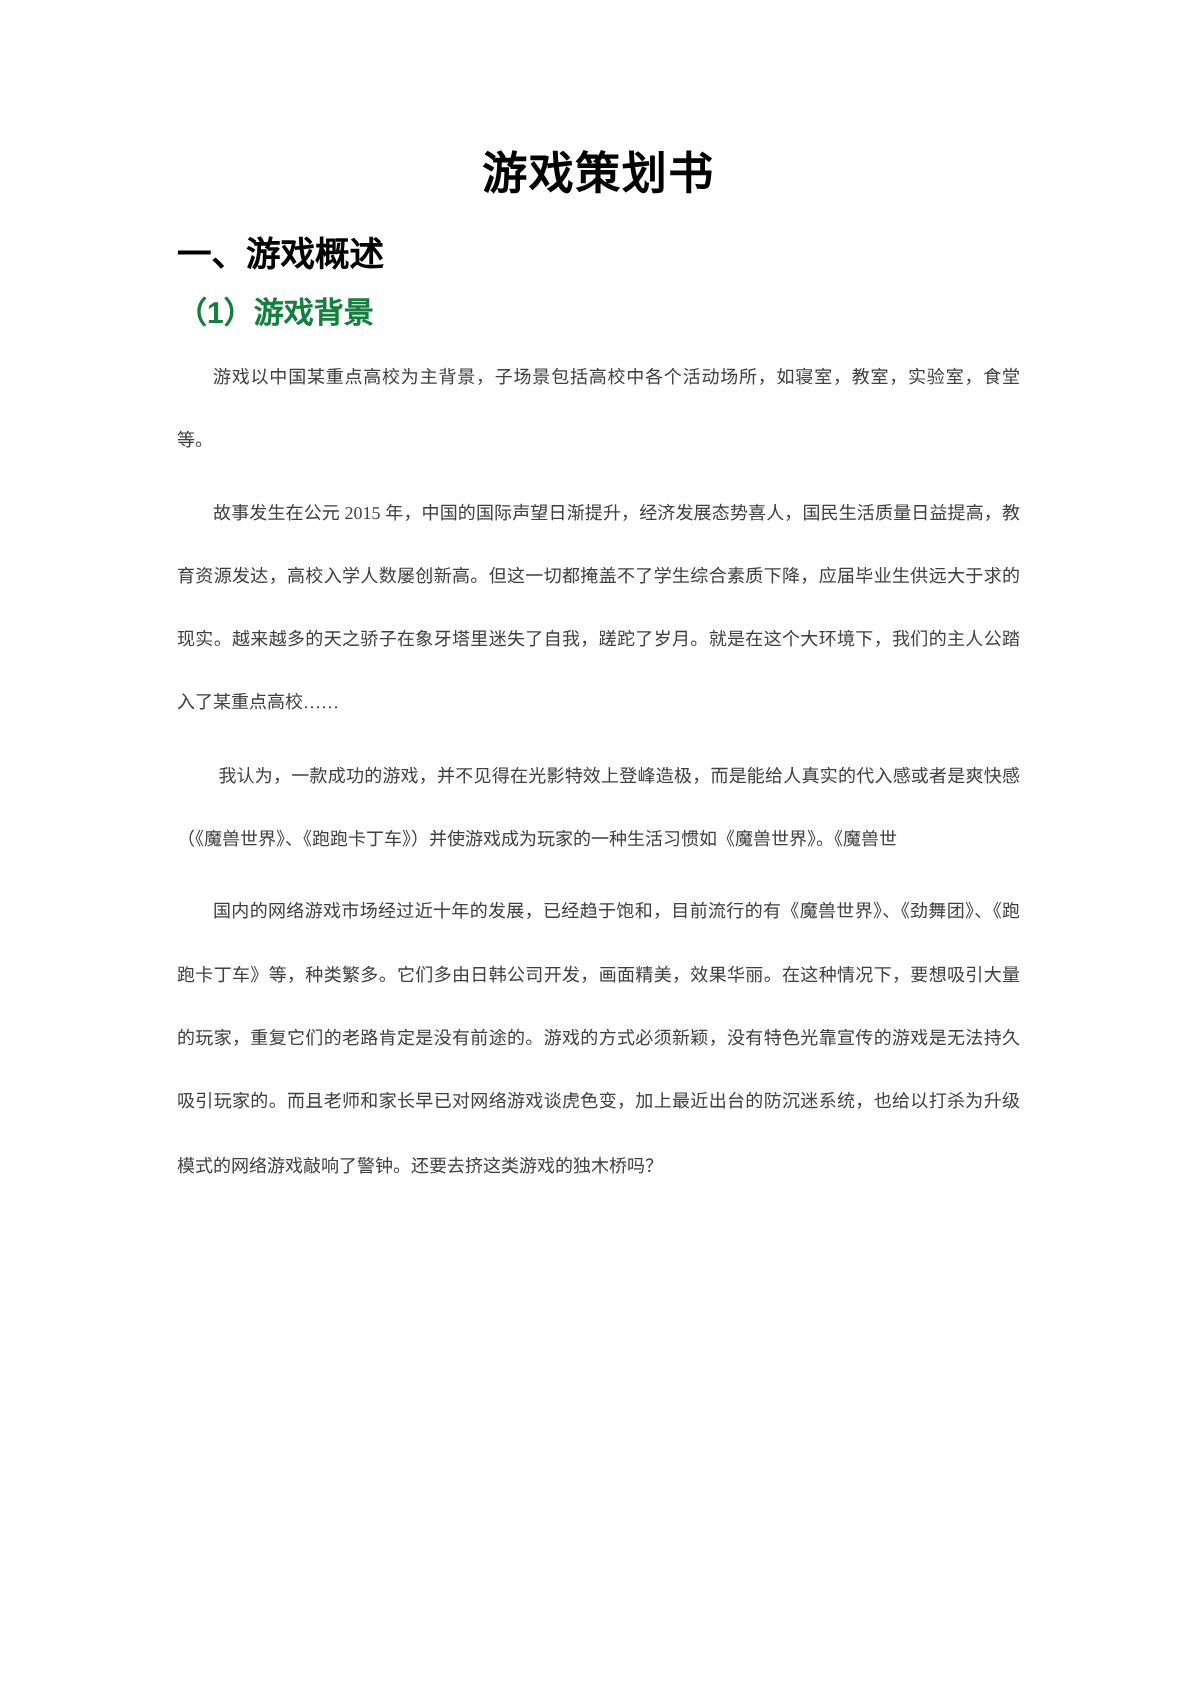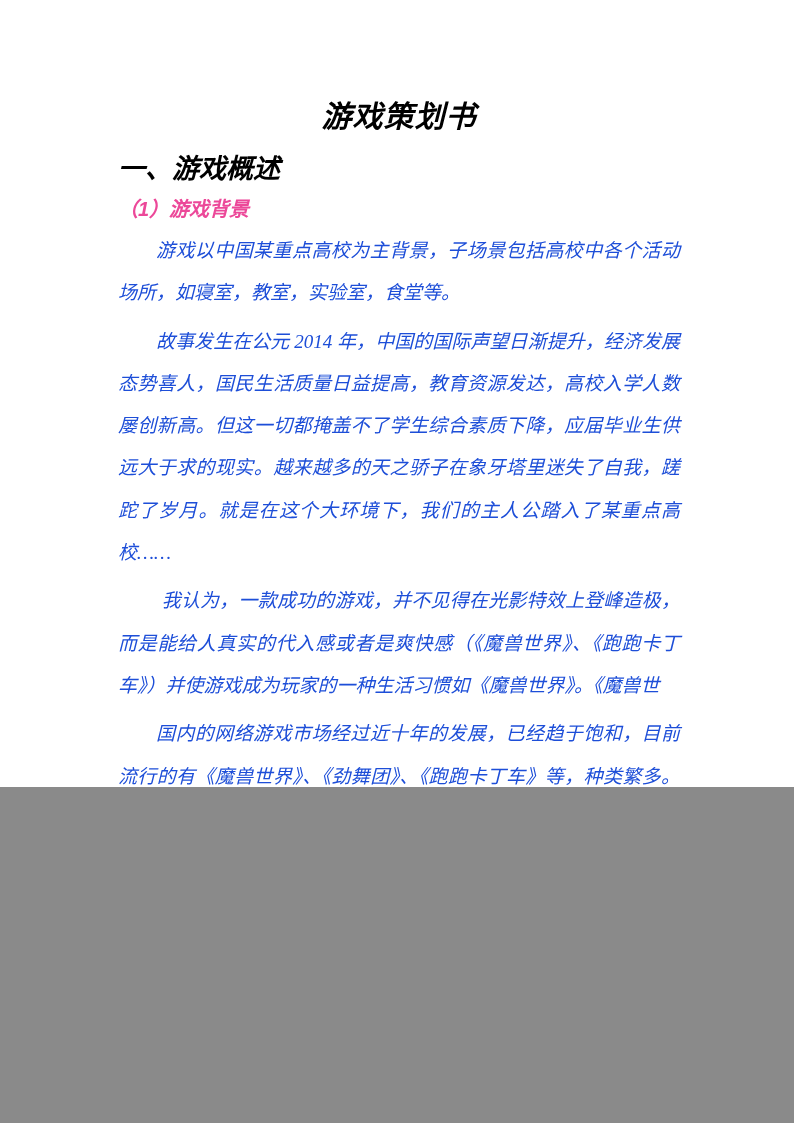--- a/index.html
+++ b/index.html
@@ -3,82 +3,81 @@
 <meta charset="utf-8">
 <style>
   html, body {
     margin: 0;
     padding: 0;
     background: #8a8a8a;
   }
   .page {
     position: relative;
     width: 794px;
-    height: 787px;
+    height: 1123px;
     margin: 0 auto;
     background: #ffffff;
     box-sizing: border-box;
     padding: 96px 114px 0 118px;
     color: #111111;
     overflow: hidden;
-    font-style: italic;
   }
   .doc-title {
     font-family: "Liberation Sans", "DejaVu Sans", sans-serif;
     font-weight: bold;
     font-size: 30px;
     line-height: 42px;
     text-align: center;
     letter-spacing: 1px;
     color: #000000;
   }
   .h1 {
     margin-top: 16px;
     font-family: "Liberation Sans", "DejaVu Sans", sans-serif;
     font-weight: bold;
-    font-size: 27px;
+    font-size: 23px;
     line-height: 30px;
     color: #000000;
   }
   .h2 {
     margin-top: 10px;
     font-family: "Liberation Sans", "DejaVu Sans", sans-serif;
     font-weight: bold;
     font-size: 20px;
     line-height: 30px;
-    color: #ec4899;
+    color: #15803d;
   }
   .para {
     margin: 6px 0 0 0;
     font-family: "Liberation Serif", "DejaVu Serif", serif;
-    font-size: 19px;
+    font-size: 12px;
     line-height: 42.3px;
     text-align: justify;
     text-justify: inter-ideograph;
     text-indent: 2em;
-    color: #1d4ed8;
+    color: #404040;
     word-break: break-all;
   }
   .para.indent-wide {
     text-indent: 2.3em;
   }
 </style>
 </head>
 <body>
 
 <div class="page">
 
   <div class="doc-title">游戏策划书</div>
 
   <div class="h1">一、游戏概述</div>
 
   <div class="h2">（1）游戏背景</div>
 
   <p class="para">游戏以中国某重点高校为主背景，子场景包括高校中各个活动场所，如寝室，教室，实验室，食堂等。</p>
 
-  <p class="para">故事发生在公元 2014 年，中国的国际声望日渐提升，经济发展态势喜人，国民生活质量日益提高，教育资源发达，高校入学人数屡创新高。但这一切都掩盖不了学生综合素质下降，应届毕业生供远大于求的现实。越来越多的天之骄子在象牙塔里迷失了自我，蹉跎了岁月。就是在这个大环境下，我们的主人公踏入了某重点高校……</p>
+  <p class="para">故事发生在公元 2015 年，中国的国际声望日渐提升，经济发展态势喜人，国民生活质量日益提高，教育资源发达，高校入学人数屡创新高。但这一切都掩盖不了学生综合素质下降，应届毕业生供远大于求的现实。越来越多的天之骄子在象牙塔里迷失了自我，蹉跎了岁月。就是在这个大环境下，我们的主人公踏入了某重点高校……</p>
 
 
   <p class="para indent-wide">我认为，一款成功的游戏，并不见得在光影特效上登峰造极，而是能给人真实的代入感或者是爽快感（《魔兽世界》、《跑跑卡丁车》）并使游戏成为玩家的一种生活习惯如《魔兽世界》。《魔兽世</p>
 
   <p class="para">国内的网络游戏市场经过近十年的发展，已经趋于饱和，目前流行的有《魔兽世界》、《劲舞团》、《跑跑卡丁车》等，种类繁多。它们多由日韩公司开发，画面精美，效果华丽。在这种情况下，要想吸引大量的玩家，重复它们的老路肯定是没有前途的。游戏的方式必须新颖，没有特色光靠宣传的游戏是无法持久吸引玩家的。而且老师和家长早已对网络游戏谈虎色变，加上最近出台的防沉迷系统，也给以打杀为升级模式的网络游戏敲响了警钟。还要去挤这类游戏的独木桥吗？</p>
 
 </div>
 
 </body></html>

